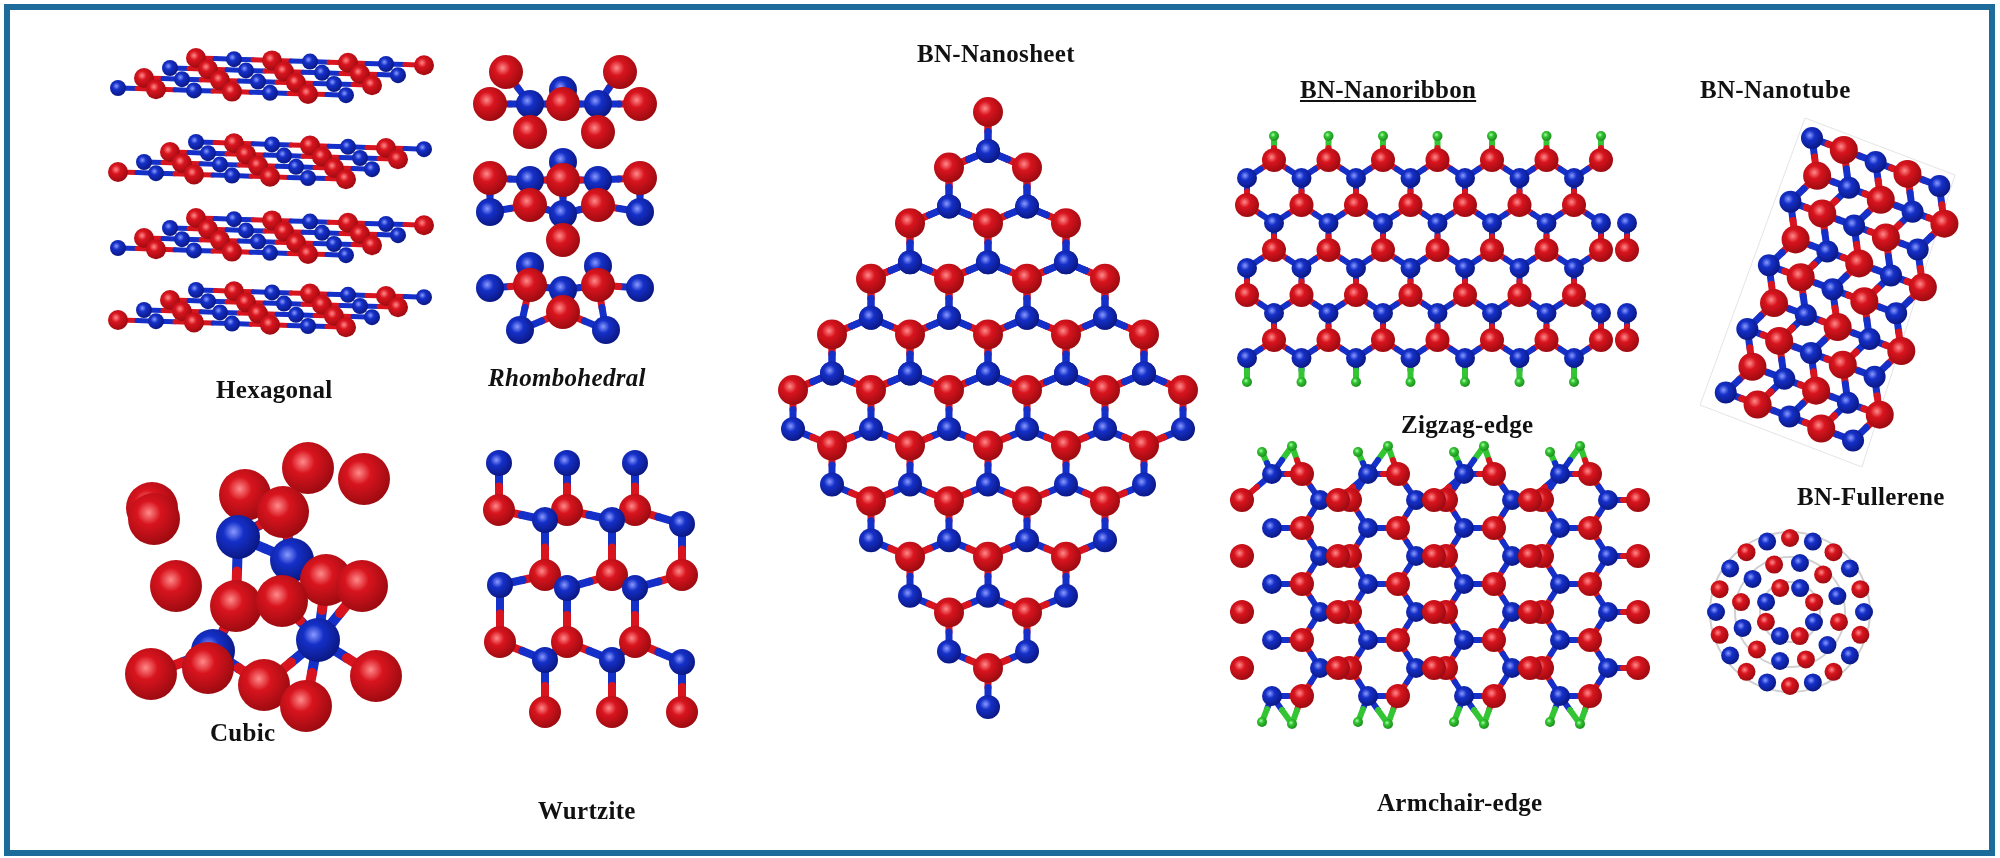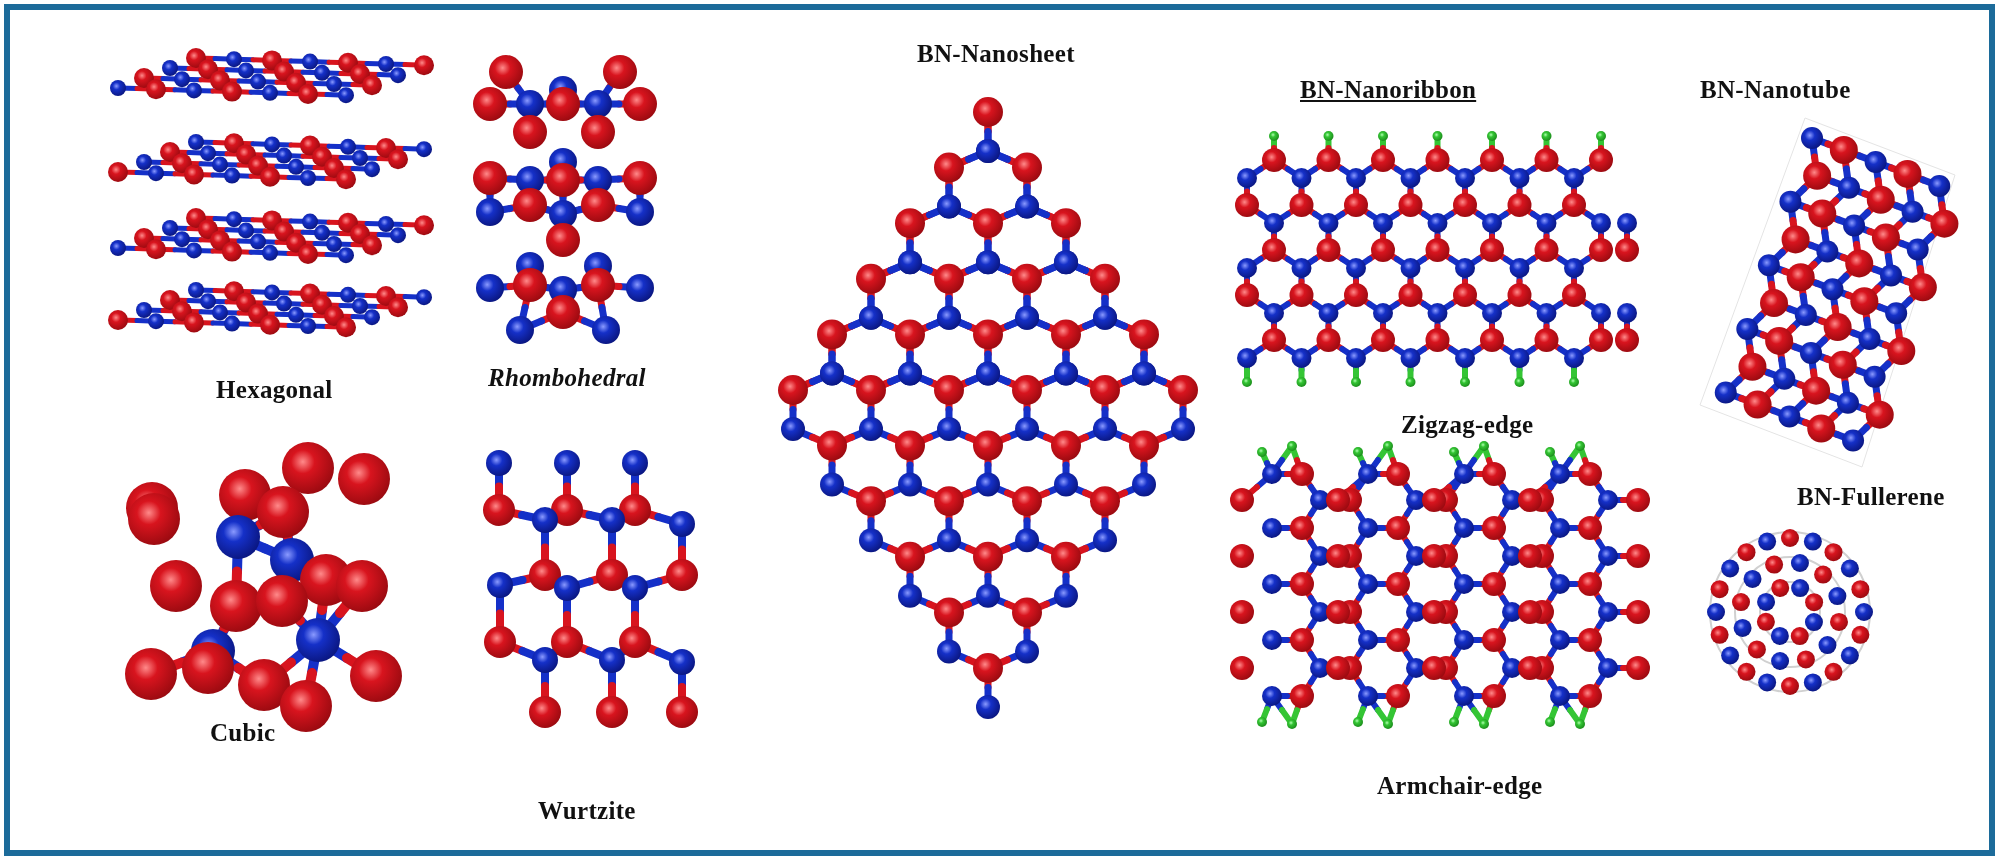--- a/index.html
+++ b/index.html
@@ -1879,15 +1879,15 @@
     </defs>
   </svg>
 
 <div class="label" id="lbl-0" style="left: 216px; top: 376px;">Hexagonal</div>
 <div class="label" id="lbl-1" style="left: 488px; top: 364px; font-style: italic;">Rhombohedral</div>
 <div class="label" id="lbl-2" style="left: 210px; top: 719px;">Cubic</div>
 <div class="label" id="lbl-3" style="left: 538px; top: 797px;">Wurtzite</div>
 <div class="label" id="lbl-4" style="left: 917px; top: 40px;">BN-Nanosheet</div>
 <div class="label" id="lbl-5" style="left: 1300px; top: 76px; text-decoration: underline;">BN-Nanoribbon</div>
 <div class="label" id="lbl-6" style="left: 1401px; top: 411px;">Zigzag-edge</div>
-<div class="label" id="lbl-7" style="left: 1377px; top: 772px;">Armchair-edge</div>
+<div class="label" id="lbl-7" style="left: 1377px; top: 789px;">Armchair-edge</div>
 <div class="label" id="lbl-8" style="left: 1700px; top: 76px; text-align: center;">BN-Nanotube</div>
 <div class="label" id="lbl-9" style="left: 1797px; top: 483px;">BN-Fullerene</div>
 
 </body></html>

